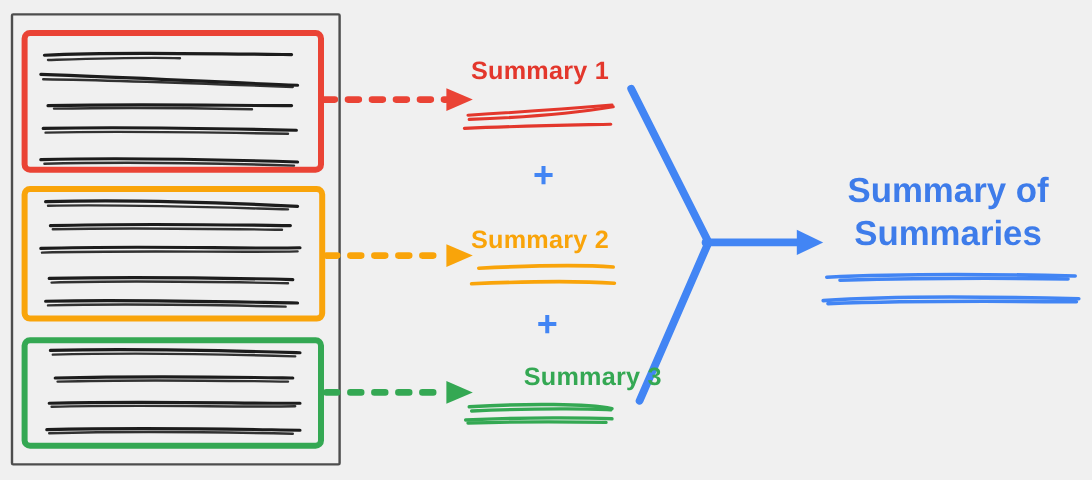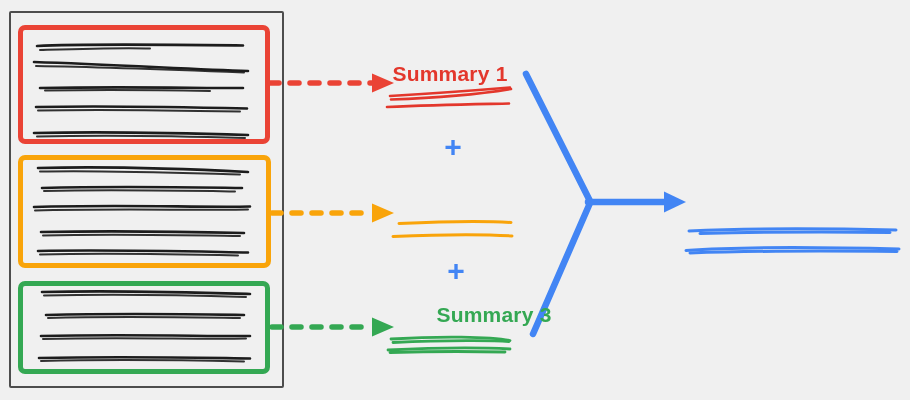--- a/index.html
+++ b/index.html
@@ -170,18 +170,20 @@
     </g>
 
     <g>
       <path class="scrib-blue" d="M689,231 C740,228.5 810,228 896,230"></path>
       <path class="scrib-blue" d="M700,233.5 C760,232 830,231.5 890,232.5"></path>
       <path class="scrib-blue" d="M686,250.5 C740,246.5 820,247 899,249"></path>
       <path class="scrib-blue" d="M690,253 C760,250.5 850,251 897,251.5"></path>
     </g>
   </svg>
 
-  <div class="summary-label red" style="left:385px; top:62px;">Summary 1</div>
+  <div class="summary-label red" style="left:385px; top:48px;">Summary 1</div>
   <div class="plus-sign" style="left:437px; top:132px;">+</div>
+  <div class="summary-label orange" style="left:385px; top:189px;">Summary 2</div>
   <div class="plus-sign" style="left:440px; top:256px;">+</div>
   <div class="summary-label green" style="left:385px; top:303px;">Summary 3</div>
+  <div class="final-heading">Summary of Summaries</div>
 
 </div>
 
 </body></html>

